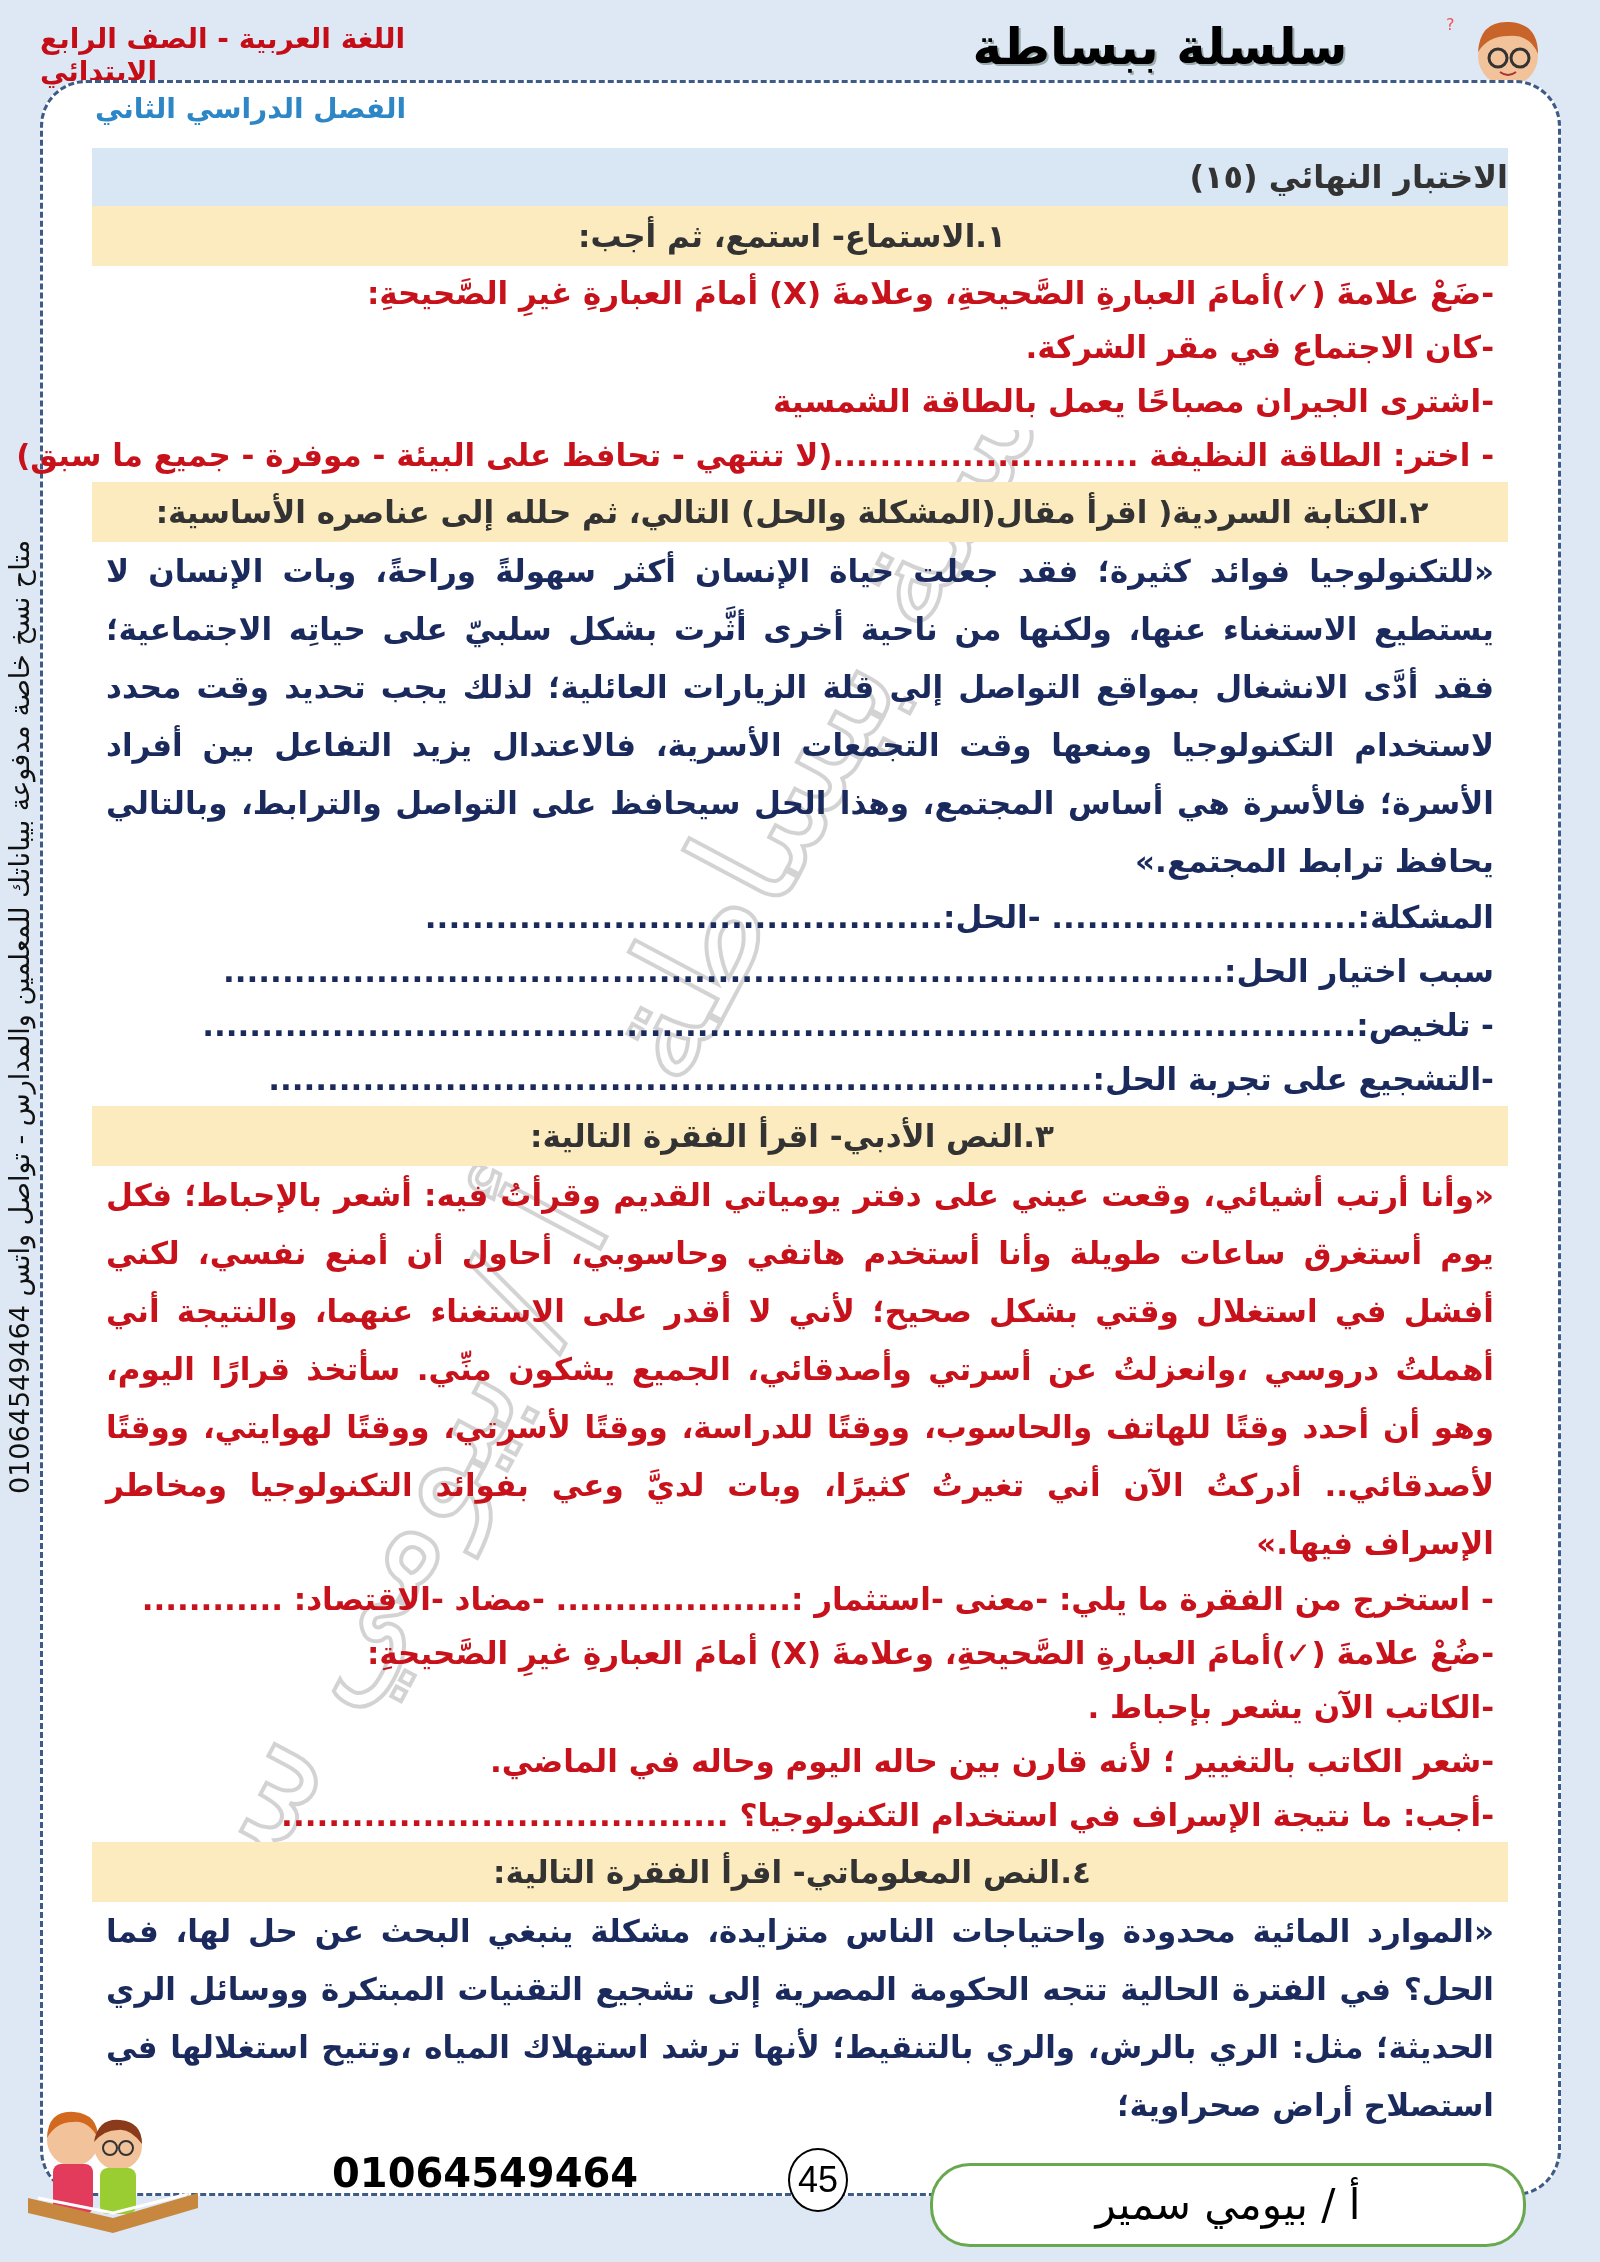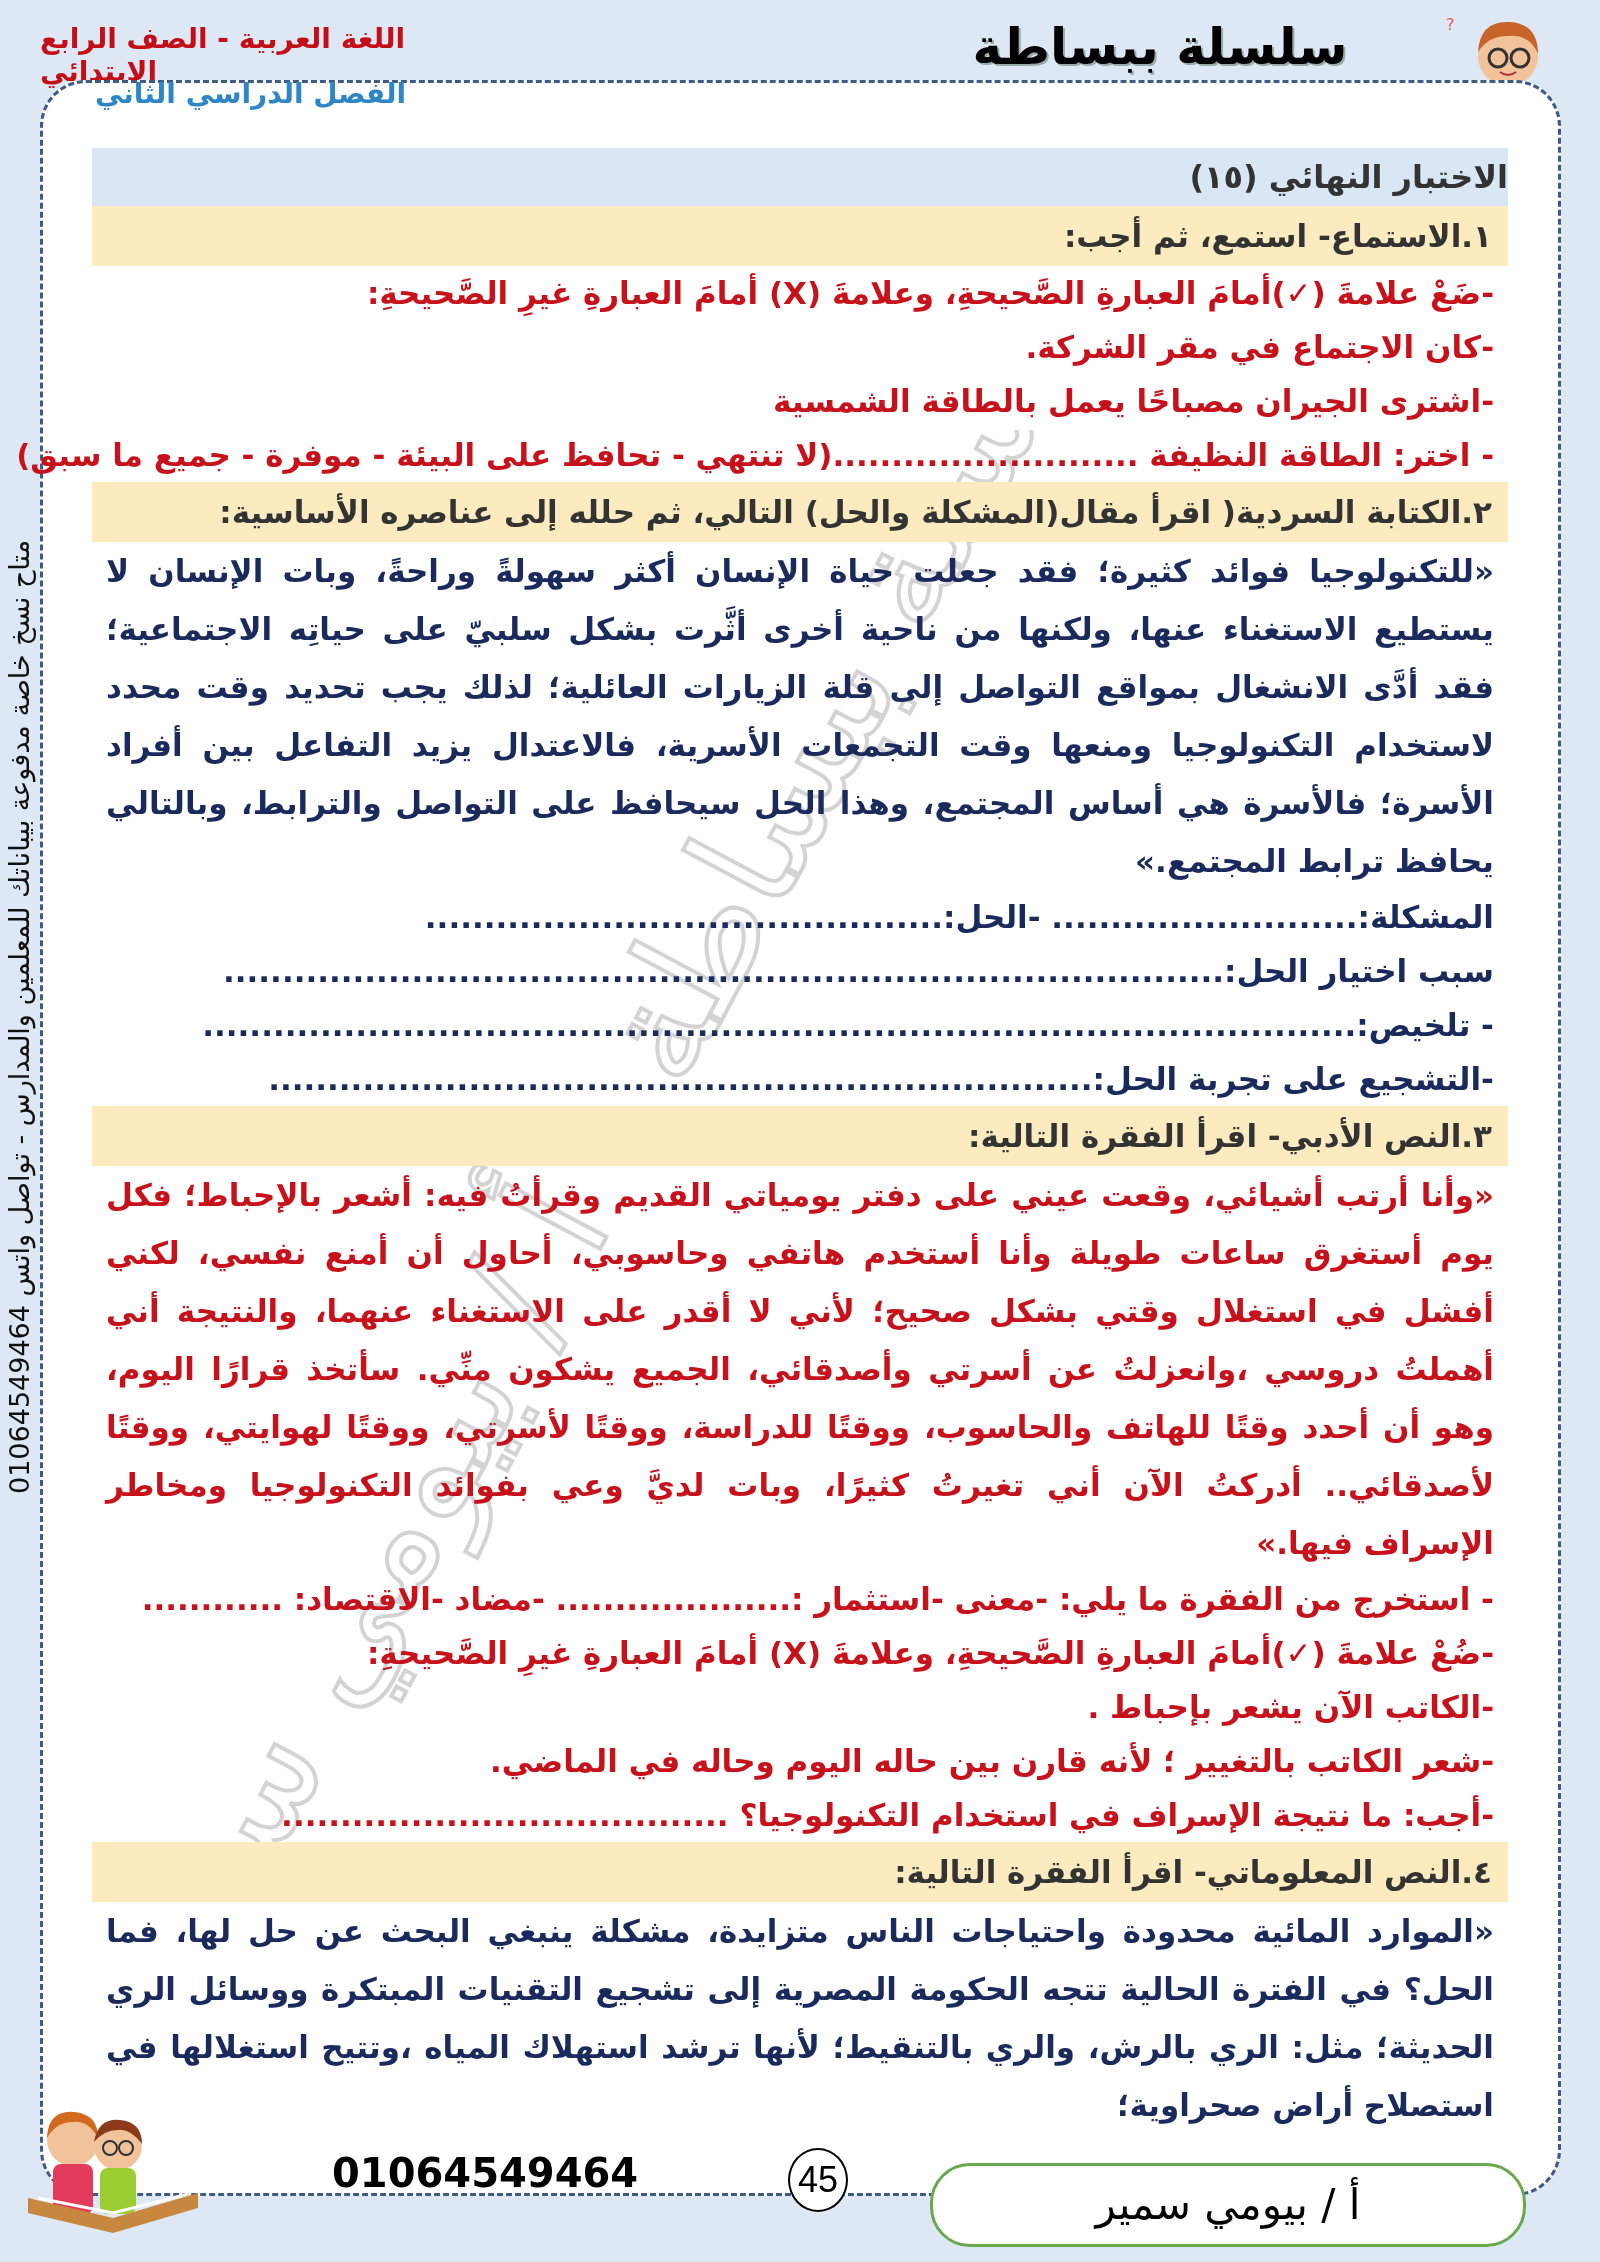--- a/index.html
+++ b/index.html
@@ -18,40 +18,40 @@
     font-size:28px; font-weight:bold; color:#c40d16; direction:rtl;
   }
   .mascot-top {
     position:absolute; top:8px; left:1438px; width:120px; height:140px;
   }
   .frame {
     position:absolute; top:80px; left:40px; width:1515px; height:2110px;
     background:#fff; border:3px dashed #3d5b86; border-radius:46px;
   }
   .term {
-    position:absolute; top:77px; left:95px; font-size:28px; font-weight:bold;
+    position:absolute; top:92px; left:95px; font-size:28px; font-weight:bold;
     color:#2d86c5; direction:rtl;
   }
   .side-text {
     position:absolute; left:4px; top:540px; width:40px; height:1170px;
     writing-mode:vertical-rl; transform:rotate(180deg);
     font-size:27px; color:#111; direction:rtl; text-align:right;
     white-space:nowrap;
   }
   .content {
     position:absolute; left:92px; top:148px; width:1416px;
     direction:rtl; text-align:right;
   }
   .band-title {
     background:#d9e6f4; height:58px; line-height:58px; 
     font-size:32px; font-weight:bold; color:#333;
   }
   .band-section {
     background:#fcebbf; height:60px; line-height:60px; padding-right:16px;
-    font-size:31px; font-weight:bold; color:#333;
+    font-size:31px; font-weight:bold; color:#333;text-align:center;
   }
   .line {
     font-size:31px; font-weight:bold; line-height:54px; padding-right:14px;
     white-space:nowrap;
   }
   .red { color:#c7121b; }
   .navy { color:#1b2a5c; }
   .para { font-size:31px; font-weight:bold; line-height:58px; padding:0 14px; text-align:justify; }
   .dots { letter-spacing:1px; }
   .footer-phone {

